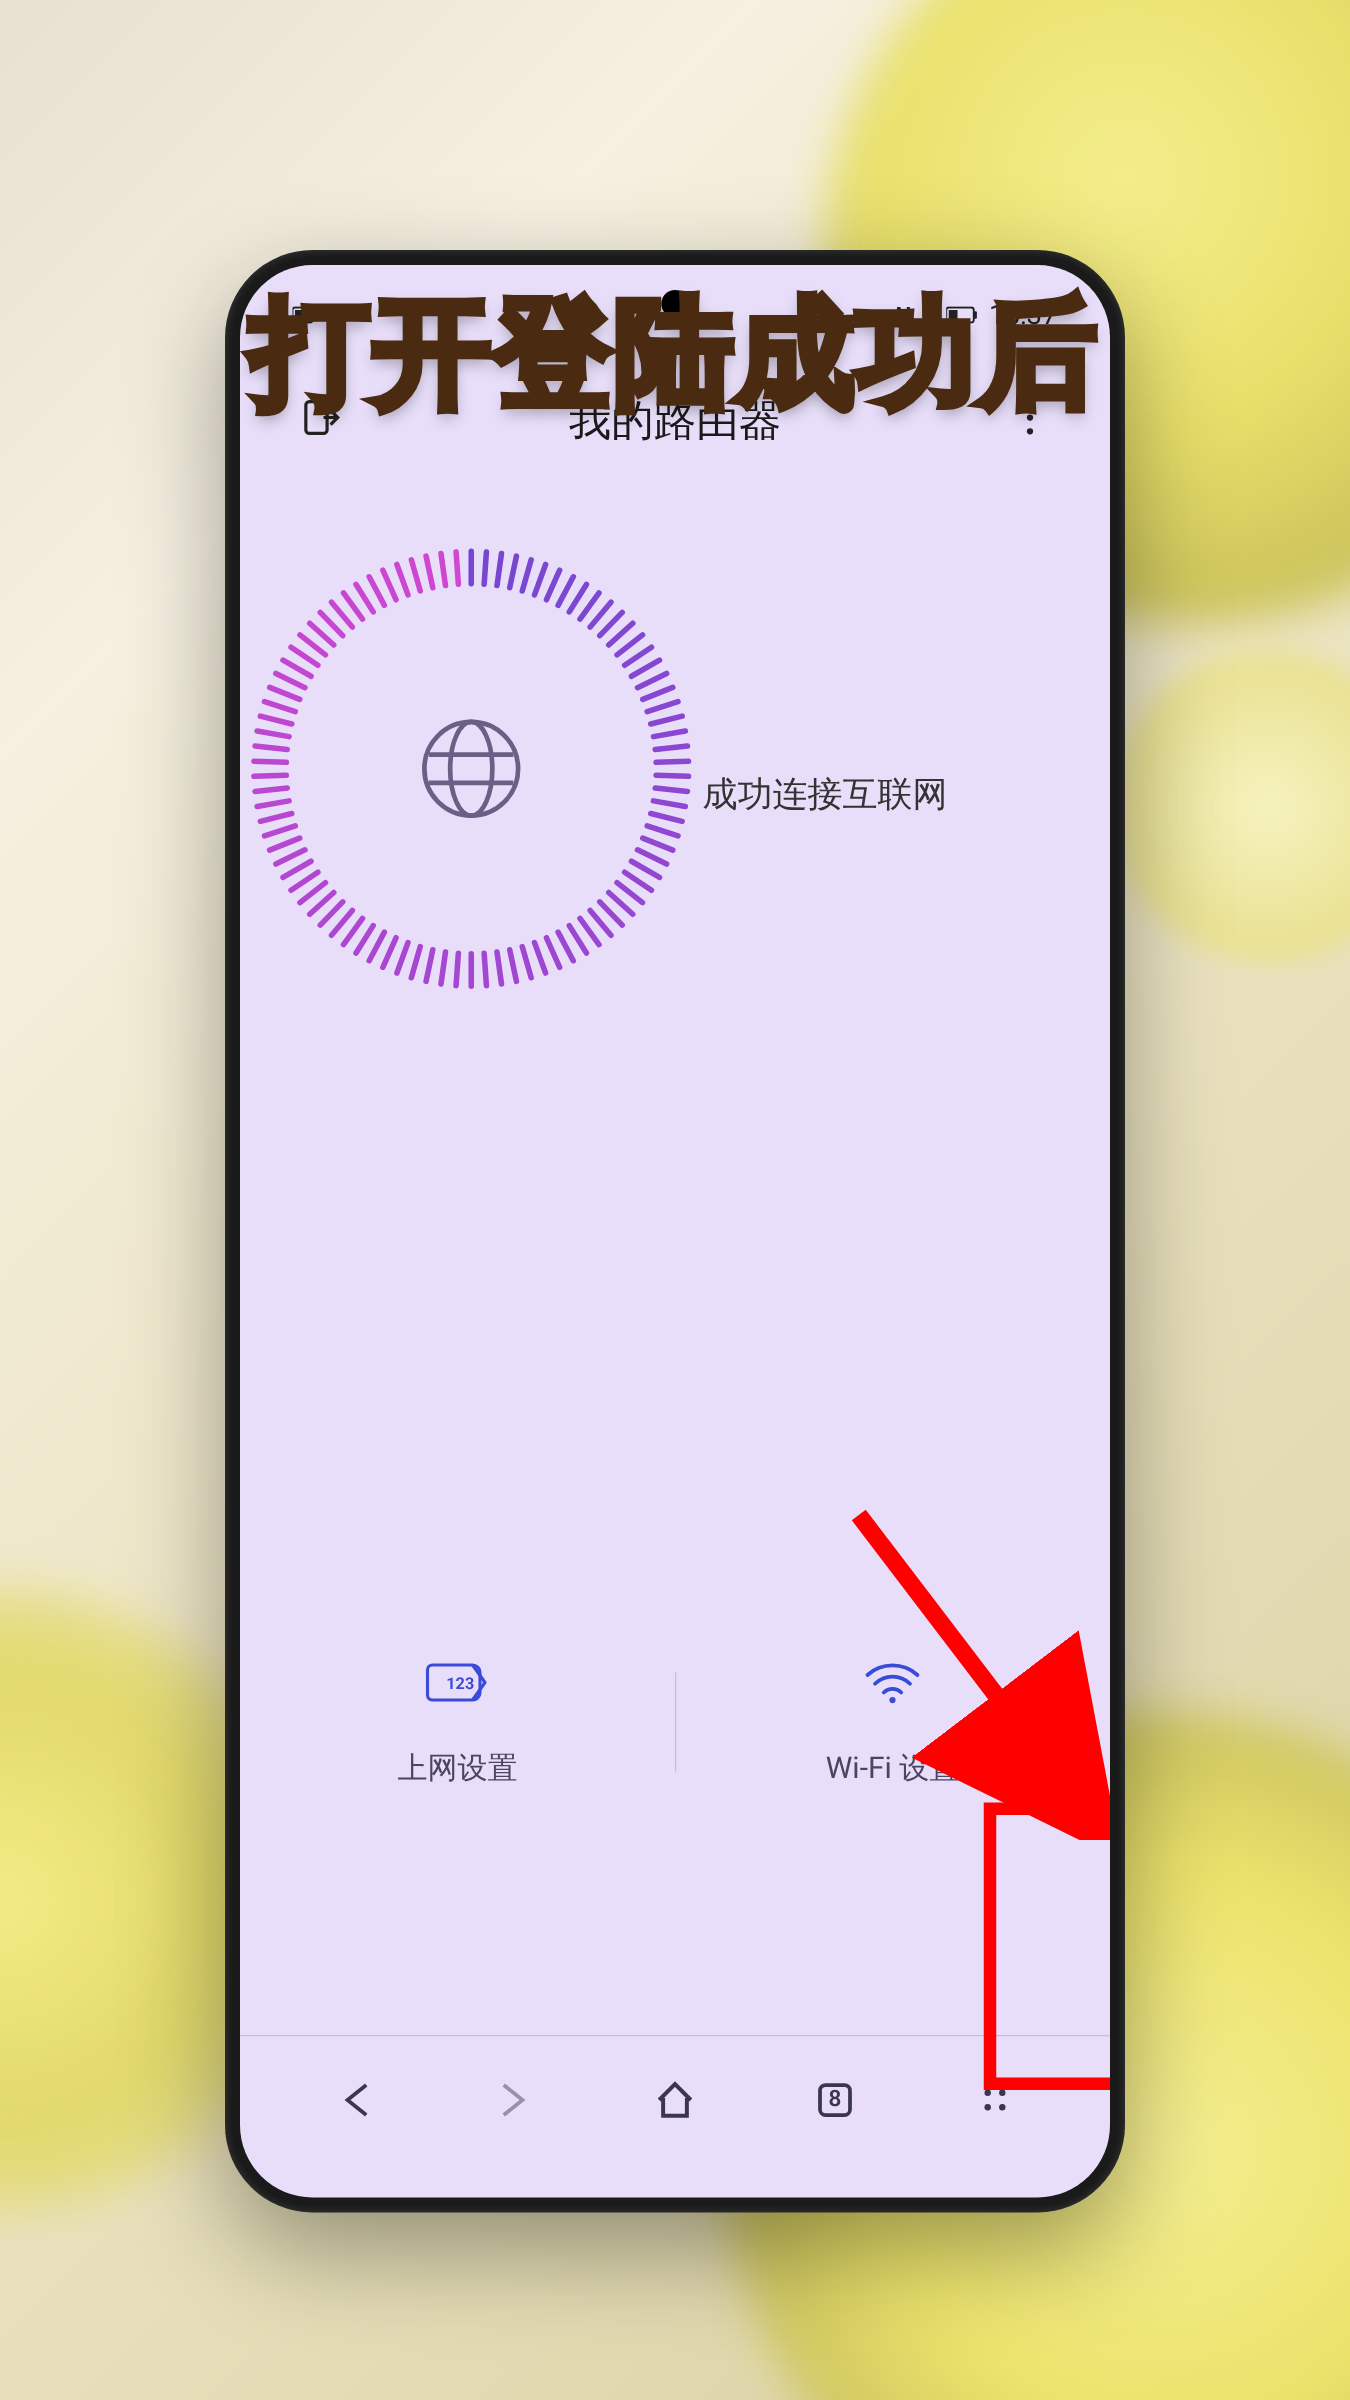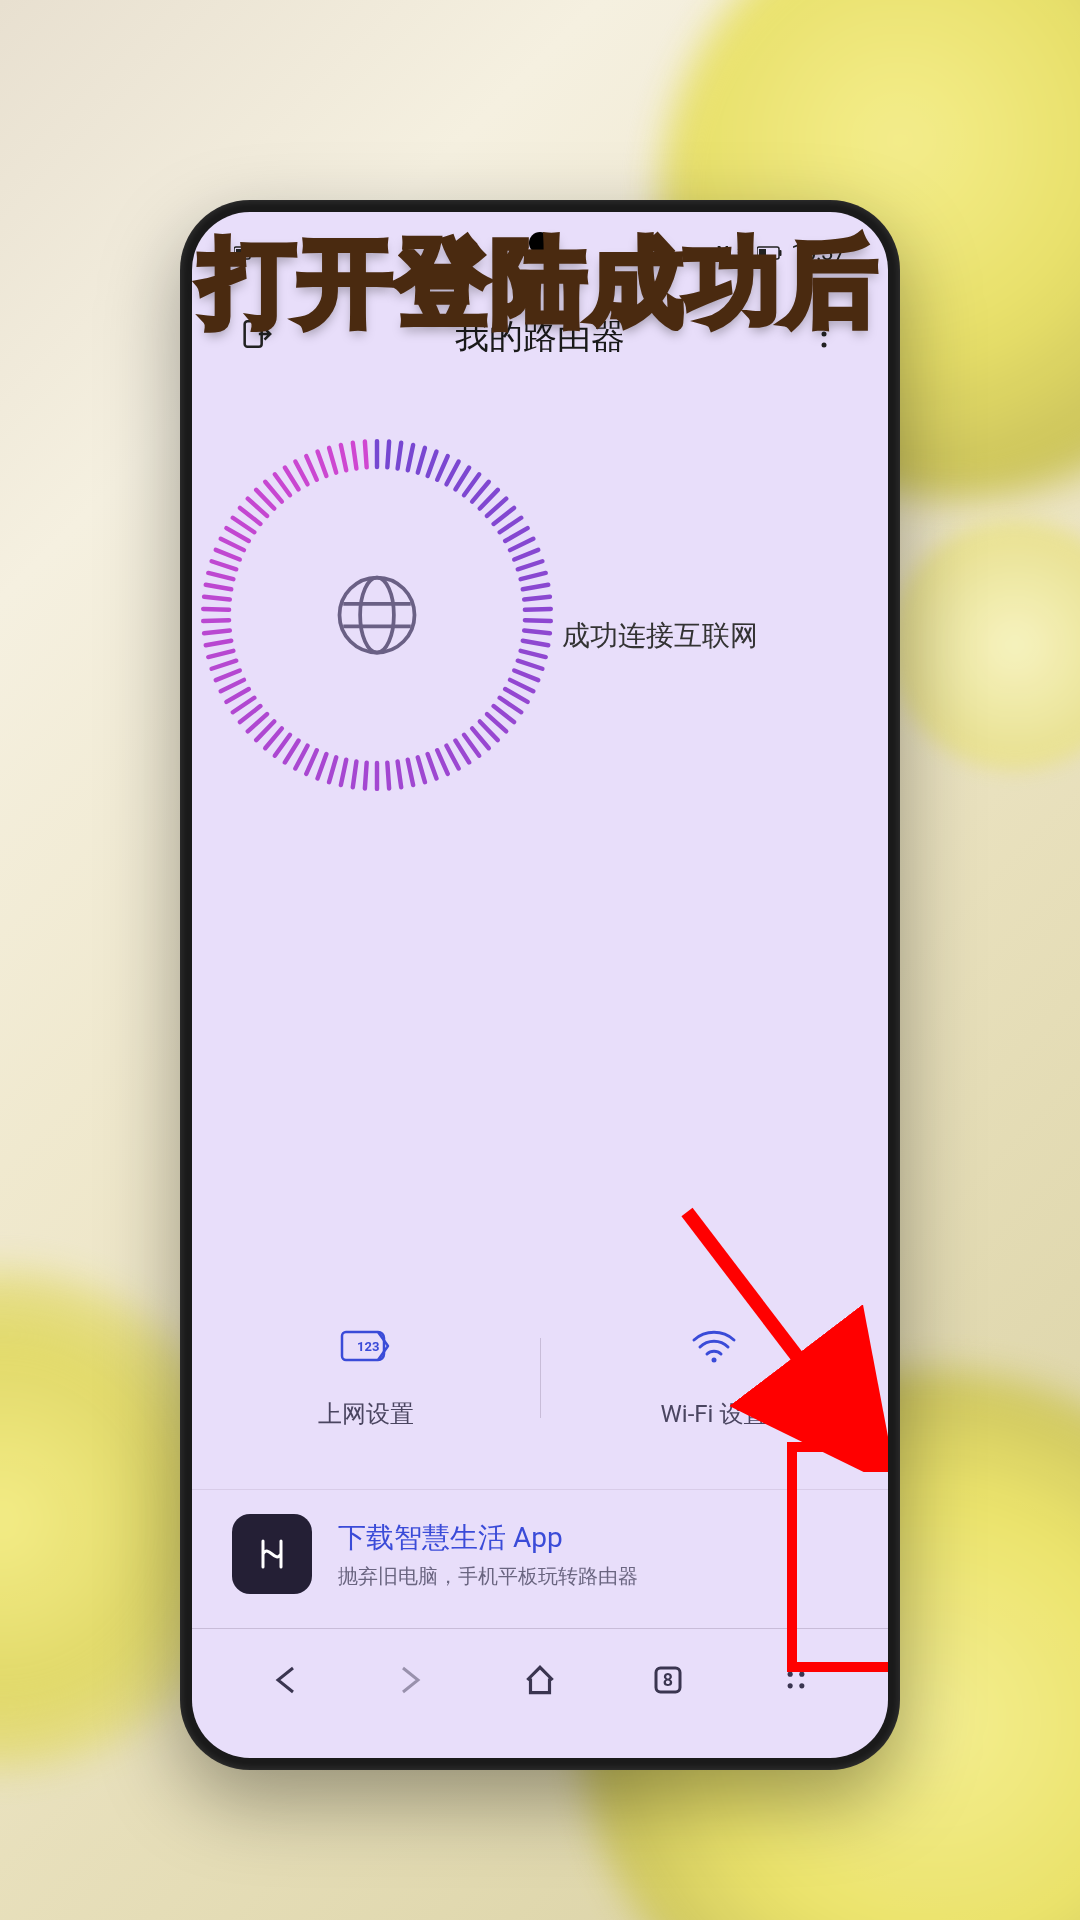--- a/index.html
+++ b/index.html
@@ -375,31 +375,20 @@
             <path d="M6 14 a30 30 0 0 1 40 0"></path>
             <path d="M12 21 a20 20 0 0 1 28 0"></path>
             <path d="M19 28 a10 10 0 0 1 14 0"></path>
             <circle cx="26" cy="34" r="2.5" fill="#3a4bd8" stroke="none"></circle>
           </svg>
         </span>
         <span class="option-label">Wi-Fi 设置</span>
       </div>
     </div>
 
-    <div class="promo">
-      <div class="promo-icon">
-        <svg width="46" height="46" viewBox="0 0 46 46" fill="none" stroke="#fff" stroke-width="3" stroke-linecap="round">
-          <path d="M14 10 v26 M32 10 v26 M14 23 c6 -10 12 10 18 0"></path>
-        </svg>
-      </div>
-      <div class="promo-text">
-        <div class="promo-title">下载智慧生活 App</div>
-        <div class="promo-sub">抛弃旧电脑，手机平板玩转路由器</div>
-      </div>
-    </div>
 
     <div class="browser-bar">
       <div class="bb-btn">
         <svg width="36" height="36" viewBox="0 0 24 24" fill="none" stroke="#3a3550" stroke-width="2">
             <path d="M18 4 l-10 8 10 8"></path>
           </svg>
       </div>
       <div class="bb-btn" style="opacity:0.45">
         <svg width="36" height="36" viewBox="0 0 24 24" fill="none" stroke="#3a3550" stroke-width="2">
             <path d="M6 4 l10 8 -10 8"></path>

